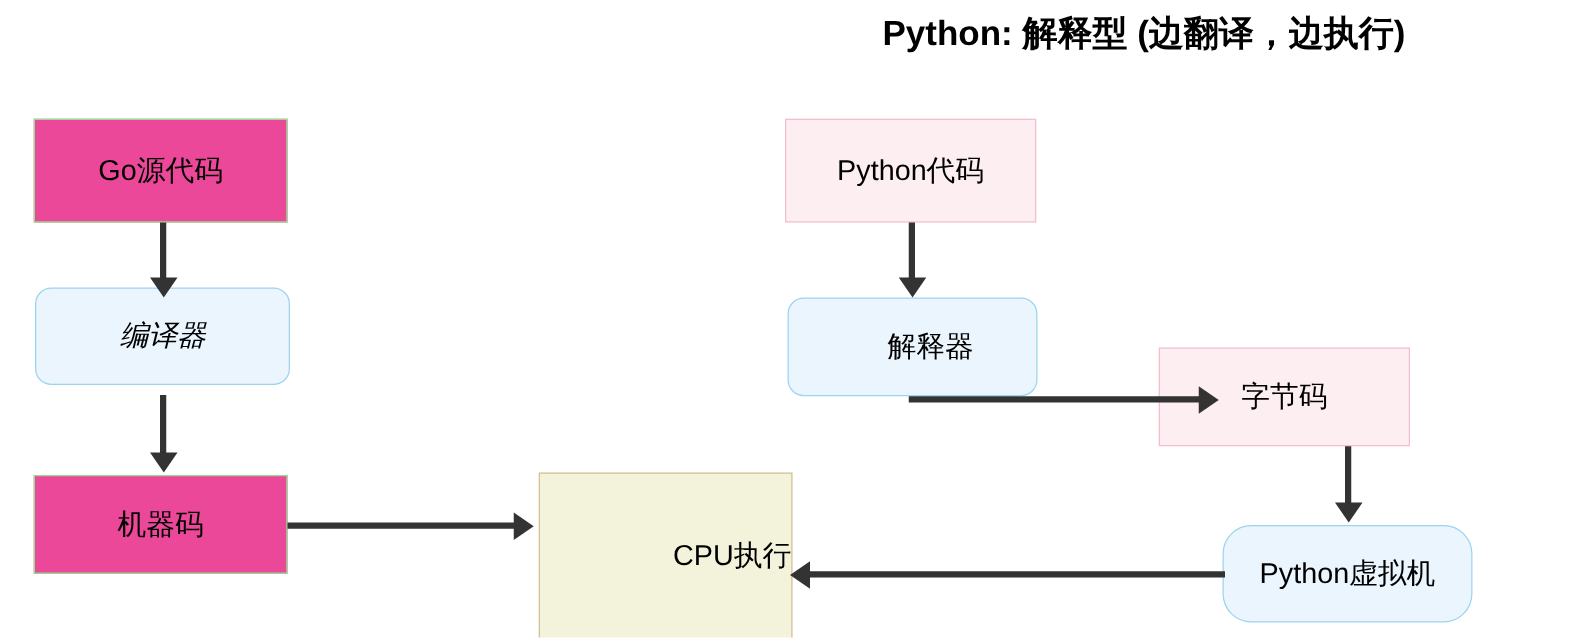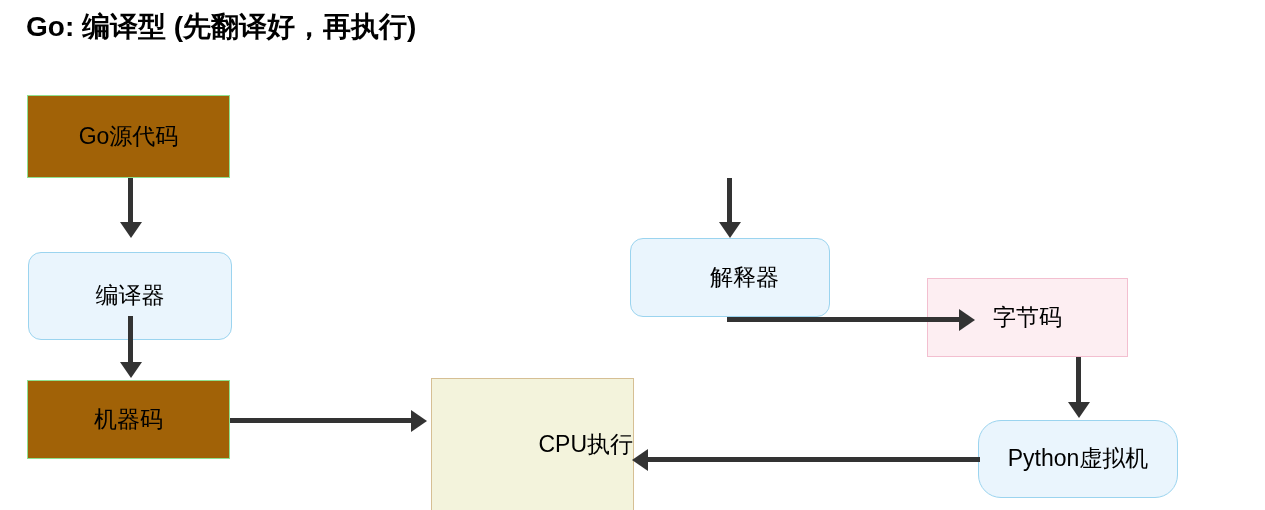--- a/index.html
+++ b/index.html
@@ -39,21 +39,21 @@
     display: flex;
     align-items: center;
     justify-content: center;
     font-size: 23px;
     line-height: 1.2;
     color: #000000;
     text-align: center;
     white-space: nowrap;
   }
   .node.green {
-    background: #a16207;
+    background: #ec4899;
     border: 1.6px solid #8fe08f;
   }
   .node.blue {
     background: #eaf5fd;
     border: 1.6px solid #9bd4ef;
     border-radius: 13px;
   }
   .node.pink {
     background: #fdeef2;
     border: 1.6px solid #f3bfd0;
@@ -121,39 +121,42 @@
     white-space: nowrap;
     letter-spacing: 1px;
     font-family: "Liberation Sans", "DejaVu Sans", sans-serif;
   }
 </style>
 </head>
 <body>
 
 <div class="canvas">
 
-  <div class="title" id="title-go">Go: 编译型 (先翻译好，再执行)</div>
-
+
+  <div class="title" id="title-py">Python: 解释型 (边翻译，边执行)</div>
 
   <div class="node green" style="left:27px; top:95px; width:203px; height:83px;">
     <span>Go源代码</span>
   </div>
 
-  <div class="node blue" style="left:28px; top:252px; width:204px; height:88px;">
+  <div class="node blue" style="left:28px; top:230px; width:204px; height:78px;font-style:italic;">
     <span>编译器</span>
   </div>
 
   <div class="node green" style="left:27px; top:380px; width:203px; height:79px;">
     <span>机器码</span>
   </div>
 
   <div class="node beige" style="left:431px; top:378px; width:203px; height:134px;justify-content:flex-end;">
     <span>CPU执行</span>
   </div>
 
+  <div class="node pink" style="left:628px; top:95px; width:201px; height:83px;">
+    <span>Python代码</span>
+  </div>
 
   <div class="node blue" style="left:630px; top:238px; width:200px; height:79px;padding-left:29px;">
     <span>解释器</span>
   </div>
 
   <div class="node pink" style="left:927px; top:278px; width:201px; height:79px;">
     <span>字节码</span>
   </div>
 
   <div class="node blue" style="left:978px; top:420px; width:200px; height:78px;border-radius:23px;">

